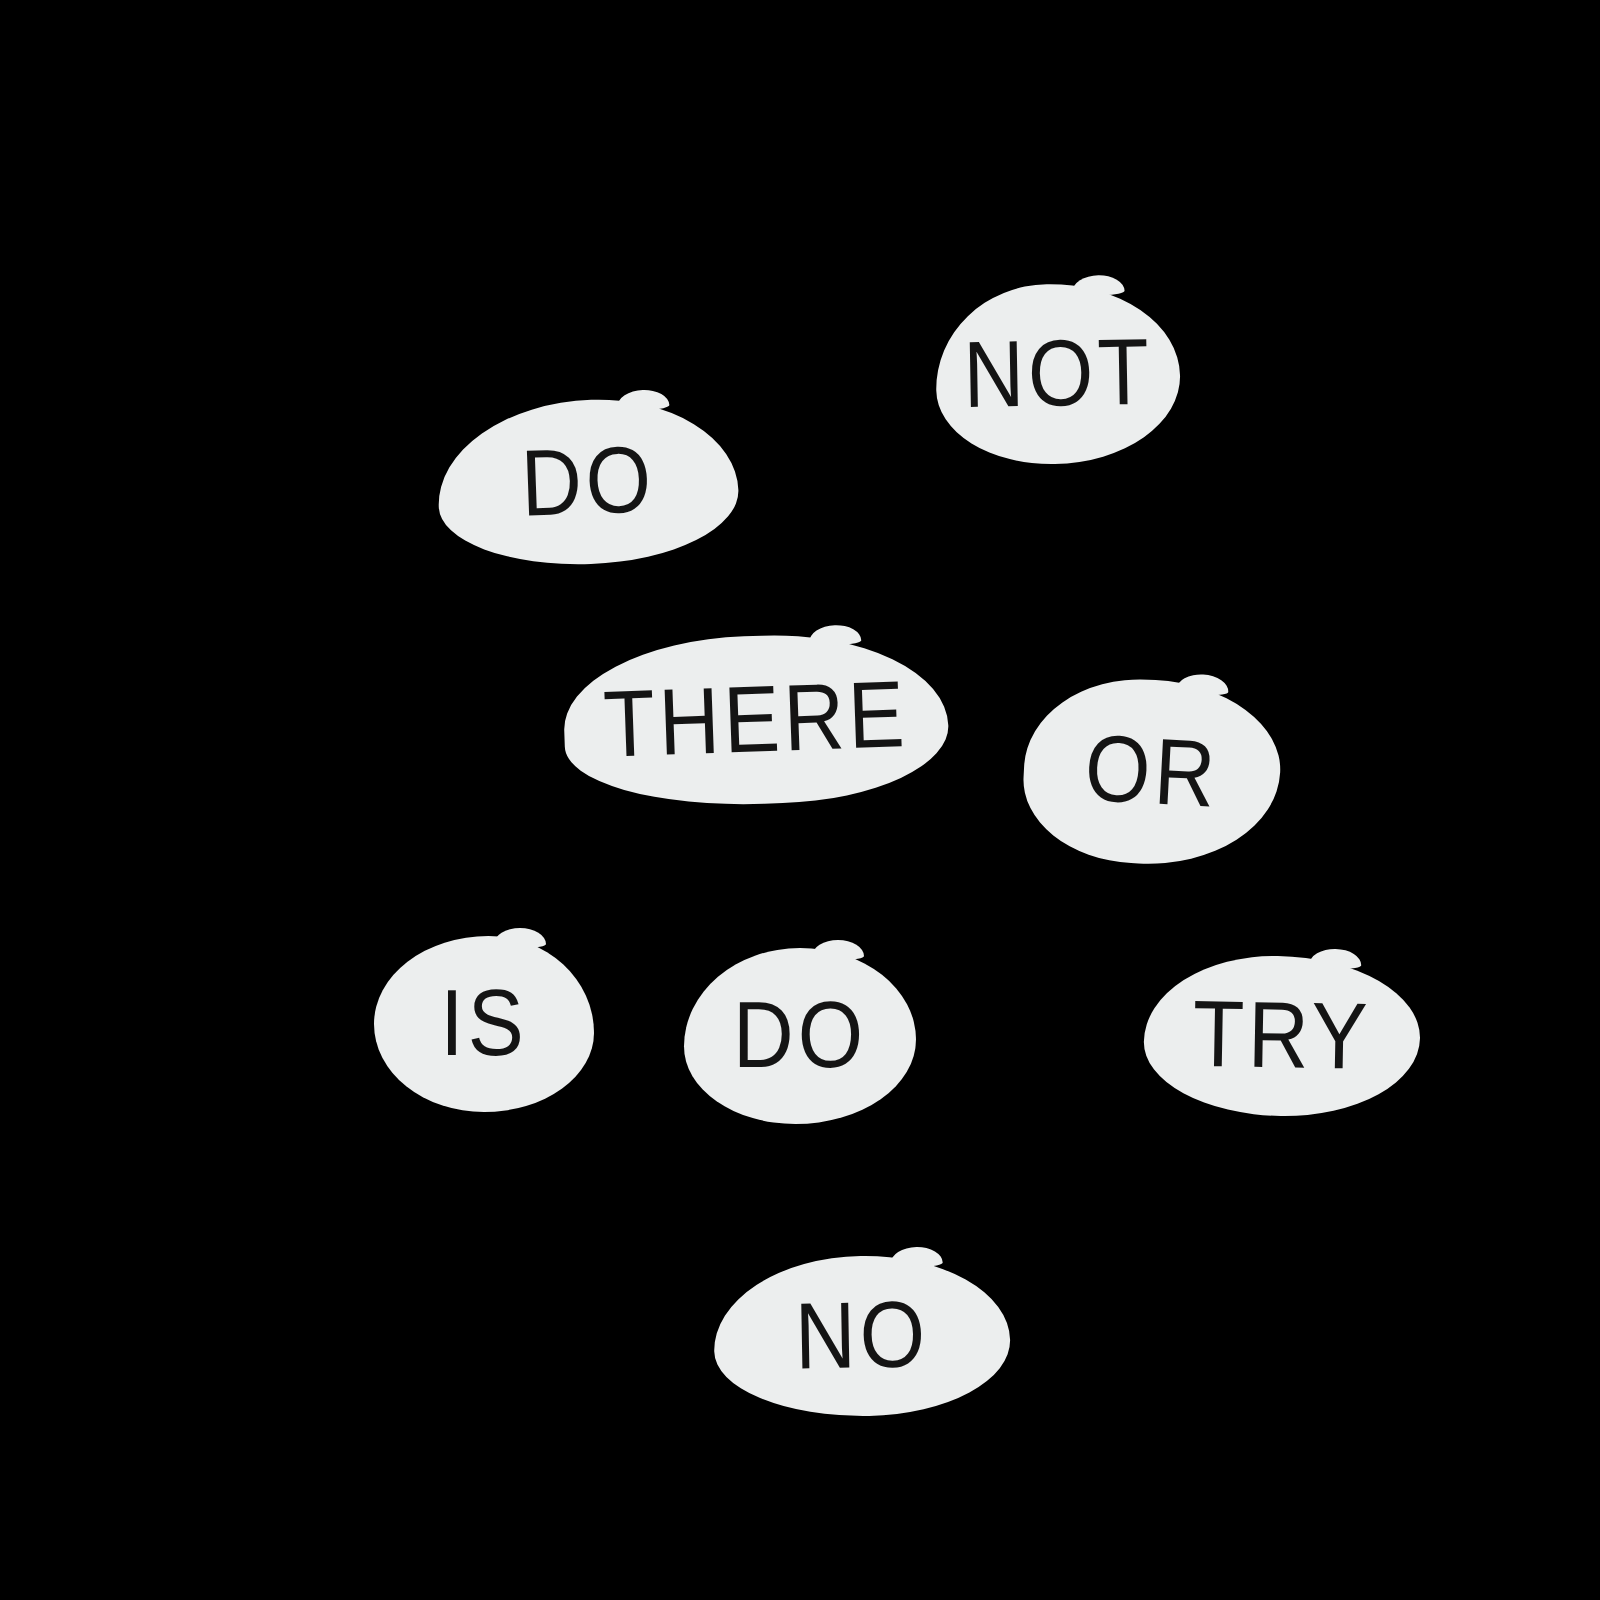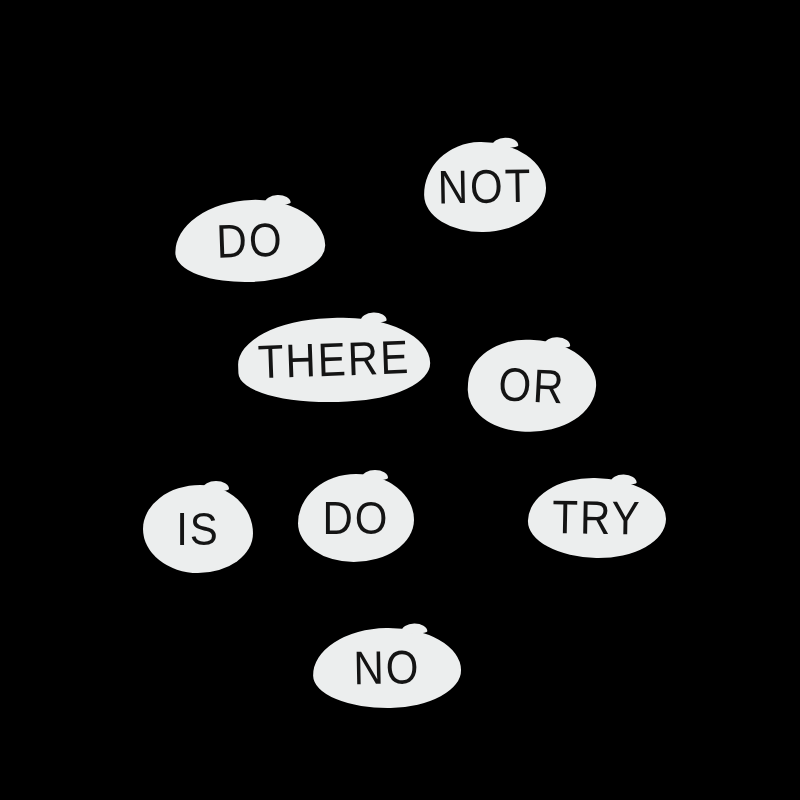--- a/index.html
+++ b/index.html
@@ -7,20 +7,21 @@
     padding: 0;
     background: #000000;
   }
   #stage {
     position: relative;
     width: 704px;
     height: 800px;
     background: #000000;
     overflow: hidden;
     font-family: "Liberation Sans", sans-serif;
+    margin-left: 44px;
   }
   .word-tile {
     position: absolute;
     display: flex;
     align-items: center;
     justify-content: center;
     background: #eceeee;
     cursor: pointer;
     box-sizing: border-box;
   }
@@ -62,21 +63,21 @@
     </div>
     <div class="word-tile blob1" style="left: 175px; top: 200px; width: 150px; height: 82px; background: rgb(236, 238, 238);">
       <span class="label" style="color: rgb(20, 20, 20);">DO</span>
     </div>
     <div class="word-tile blob2" style="left: 238px; top: 318px; width: 192px; height: 84px; background: rgb(236, 238, 238);">
       <span class="label" style="color: rgb(20, 20, 20);">THERE</span>
     </div>
     <div class="word-tile blob3" style="left: 468px; top: 340px; width: 128px; height: 92px; background: rgb(236, 238, 238);">
       <span class="label" style="color: rgb(20, 20, 20);">OR</span>
     </div>
-    <div class="word-tile blob4" style="left: 143px; top: 485px; width: 110px; height: 88px; background: rgb(236, 238, 238);">
+    <div class="word-tile blob4" style="left: 143px; top: 468px; width: 110px; height: 88px; background: rgb(236, 238, 238);">
       <span class="label" style="color: rgb(20, 20, 20);">IS</span>
     </div>
     <div class="word-tile blob5" style="left: 298px; top: 474px; width: 116px; height: 88px; background: rgb(236, 238, 238);">
       <span class="label" style="color: rgb(20, 20, 20);">DO</span>
     </div>
     <div class="word-tile blob6" style="left: 528px; top: 478px; width: 138px; height: 80px; background: rgb(236, 238, 238);">
       <span class="label" style="color: rgb(20, 20, 20);">TRY</span>
     </div>
     <div class="word-tile blob7" style="left: 313px; top: 628px; width: 148px; height: 80px; background: rgb(236, 238, 238);">
       <span class="label" style="color: rgb(20, 20, 20);">NO</span>

